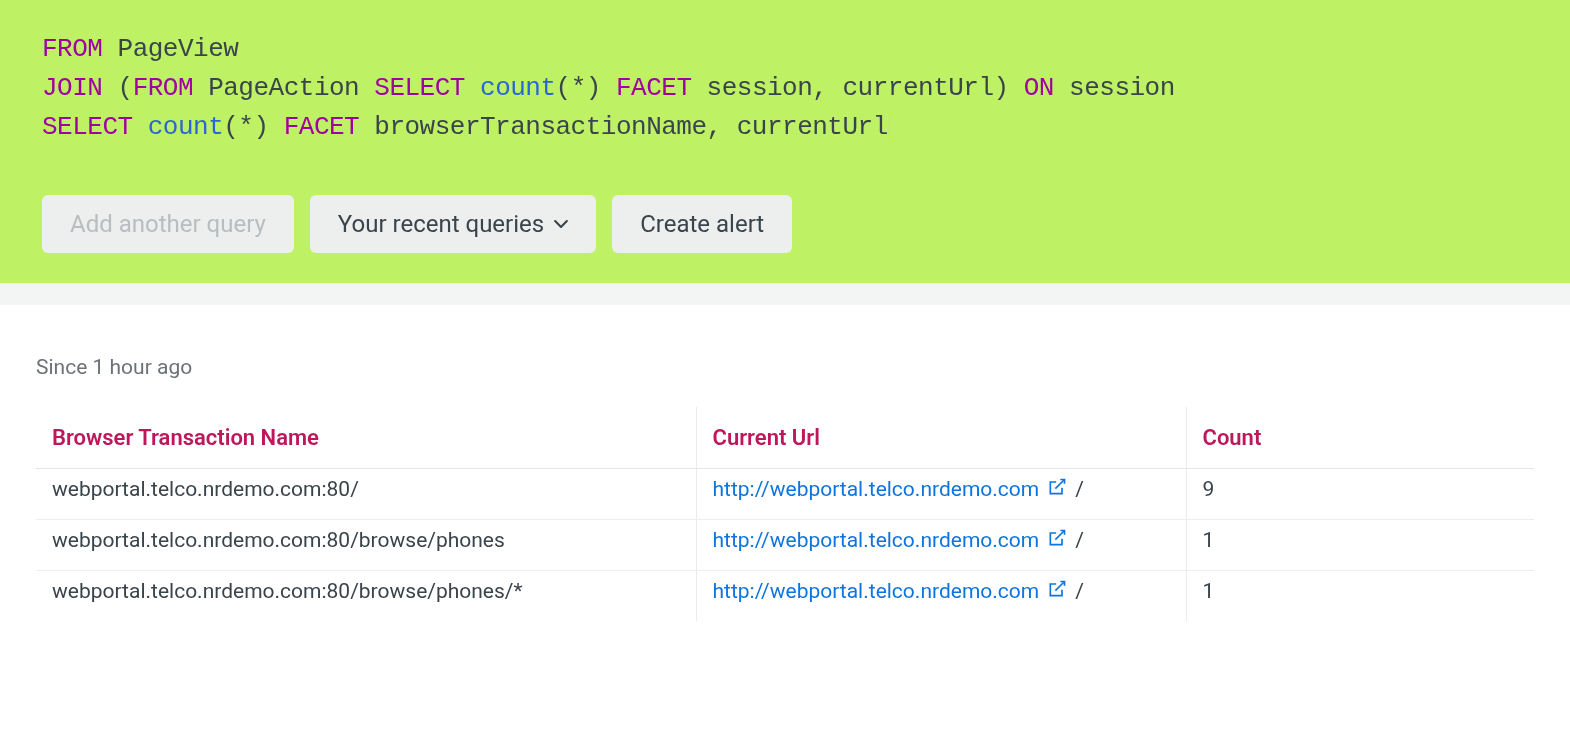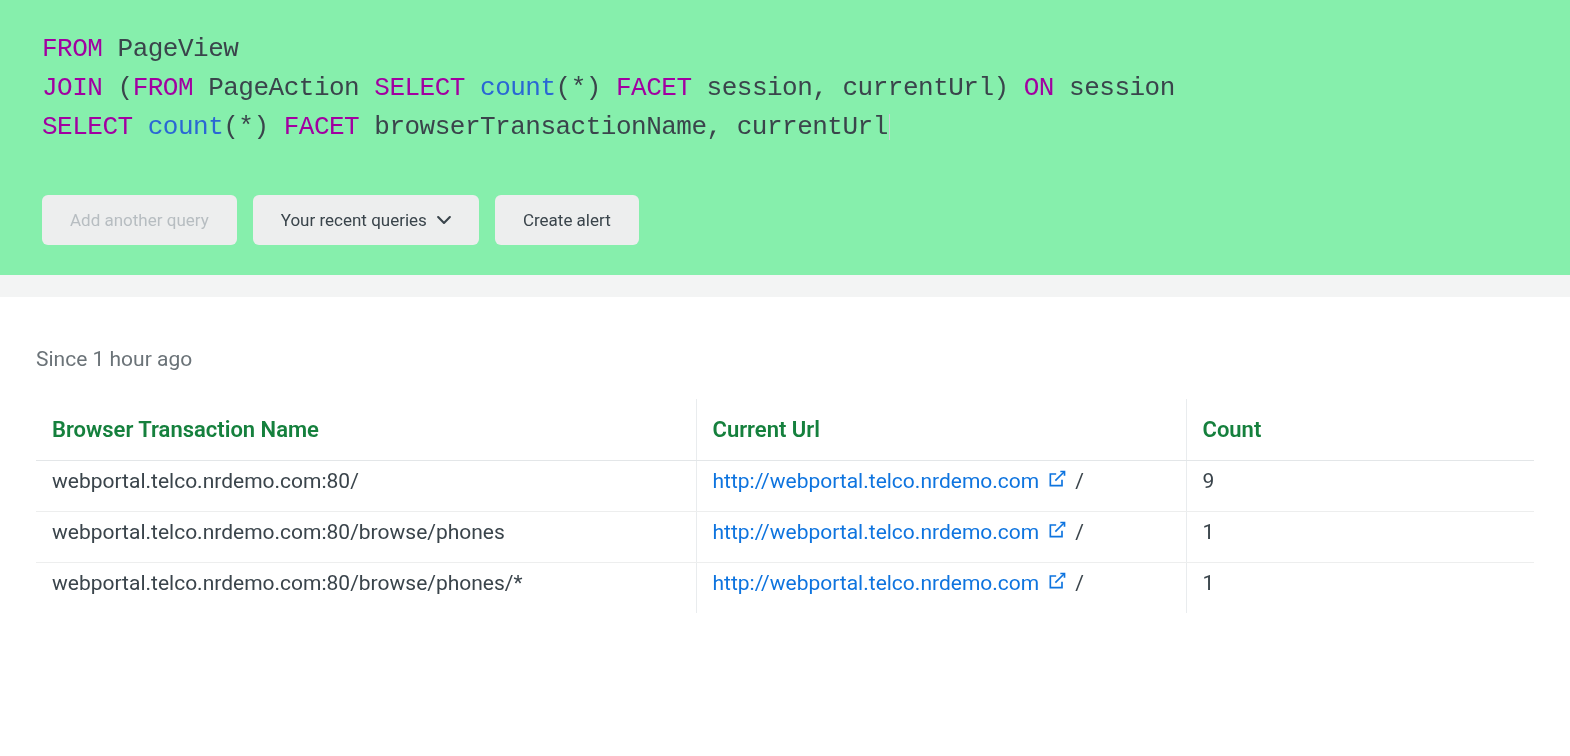--- a/index.html
+++ b/index.html
@@ -4,21 +4,21 @@
   <style>
     * { margin: 0; padding: 0; box-sizing: border-box; }
     body {
       font-family: -apple-system, BlinkMacSystemFont, "Segoe UI", Roboto, Helvetica, Arial, sans-serif;
       background: #ffffff;
       width: 1570px;
       color: #293338;
     }
     .query-section {
       padding: 30px 42px 30px 42px;
-      background: #86efac;
+      background: #bef264;
     }
     .query-code {
       font-family: "SF Mono", "Monaco", "Menlo", Consolas, "Courier New", monospace;
       font-size: 26px;
       line-height: 1.5;
       color: #3a444b;
       letter-spacing: -0.5px;
       white-space: pre-wrap;
     }
     .kw-purple { color: #a100a1; }
@@ -30,21 +30,21 @@
       background: #c9d0d5;
       vertical-align: middle;
       margin-left: 1px;
     }
     .button-row {
       display: flex;
       gap: 16px;
       margin-top: 48px;
     }
     .btn {
-      font-size: 17px;
+      font-size: 24px;
       padding: 15px 28px;
       border-radius: 6px;
       border: none;
       cursor: pointer;
       font-family: inherit;
       display: inline-flex;
       align-items: center;
       gap: 10px;
       background: #edeeee;
       color: #3a444b;
@@ -73,21 +73,21 @@
       margin-top: 20px;
     }
     table {
       width: 100%;
       border-collapse: collapse;
     }
     th {
       text-align: left;
       font-weight: 600;
       font-size: 22px;
-      color: #15803d;
+      color: #be185d;
       padding: 18px 16px 18px 16px;
       border-bottom: 1px solid #e3e6e8;
     }
     td {
       font-size: 21px;
       color: #3a444b;
       padding: 8px 16px 18px 16px;
       border-bottom: 1px solid #edeeee;
     }
     th:nth-child(2), td:nth-child(2),

